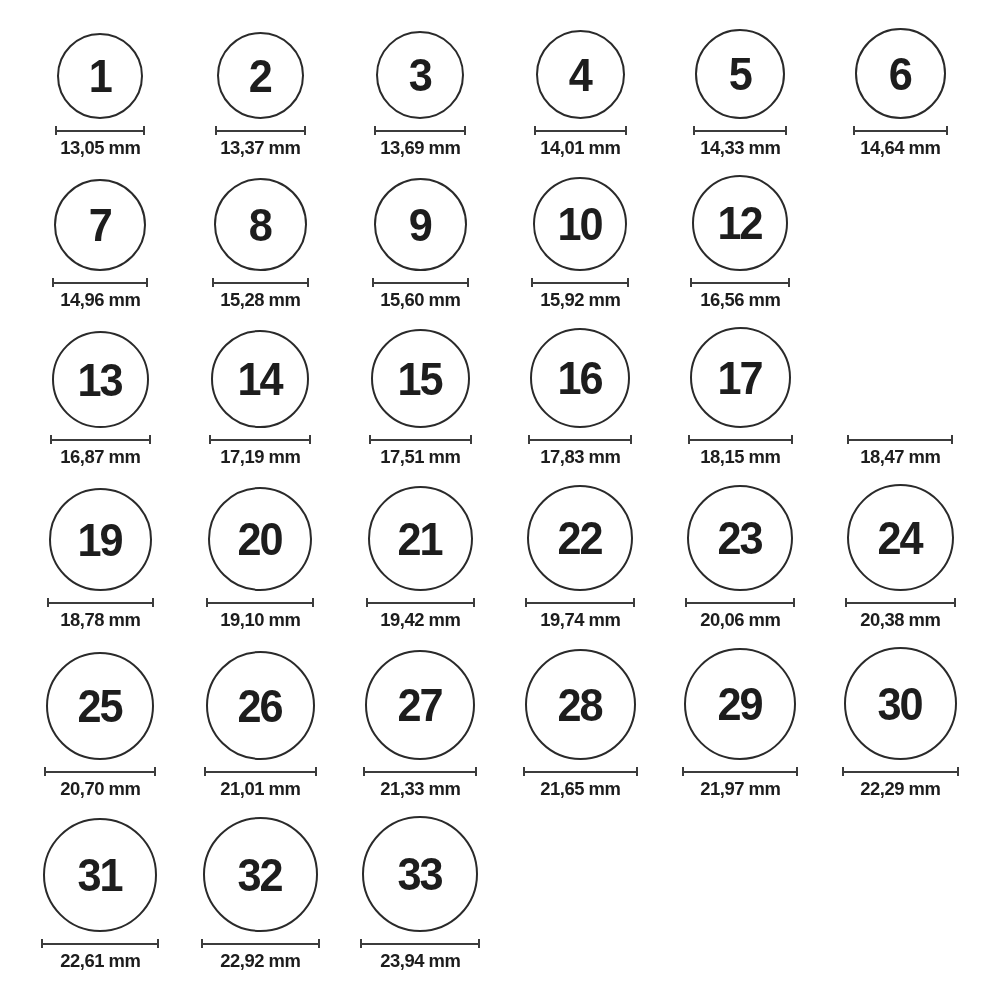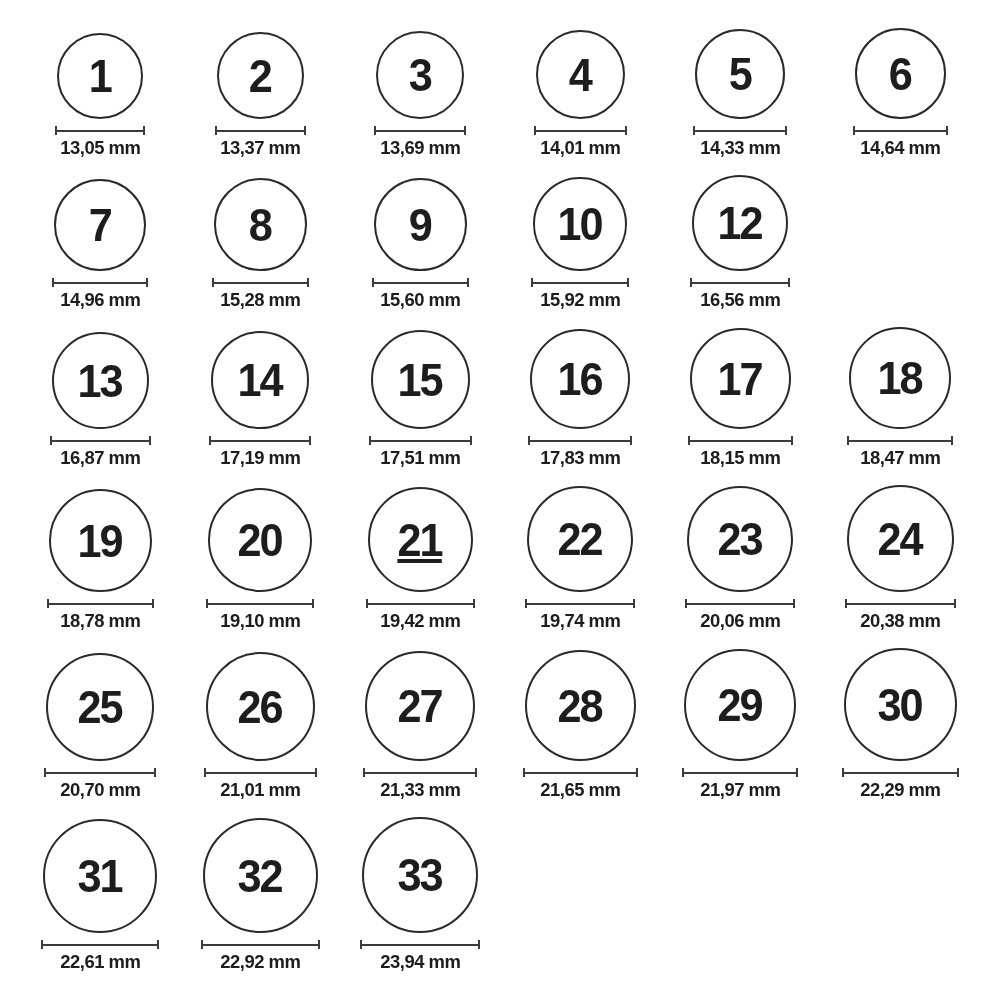--- a/index.html
+++ b/index.html
@@ -191,23 +191,20 @@
 
   <div class="cell">
     <div class="circle" style="width: 101px; height: 101px;">
       <span class="num">17</span>
     </div>
     <div class="measure" style="width: 101px;"></div>
     <div class="label">18,15 mm</div>
   </div>
 
   <div class="cell">
-    <div class="circle" style="width: 102px; height: 102px;">
-      <span class="num">18</span>
-    </div>
     <div class="measure" style="width: 102px;"></div>
     <div class="label">18,47 mm</div>
   </div>
 </div>
     <div class="row">
   <div class="cell">
     <div class="circle" style="width: 103px; height: 103px;">
       <span class="num">19</span>
     </div>
     <div class="measure" style="width: 103px;"></div>
@@ -216,21 +213,21 @@
 
   <div class="cell">
     <div class="circle" style="width: 104px; height: 104px;">
       <span class="num">20</span>
     </div>
     <div class="measure" style="width: 104px;"></div>
     <div class="label">19,10 mm</div>
   </div>
 
   <div class="cell">
-    <div class="circle" style="width: 105px; height: 105px; text-decoration: underline;">
+    <div class="circle" style="width: 105px; height: 105px;">
       <span class="num">21</span>
     </div>
     <div class="measure" style="width: 105px;"></div>
     <div class="label">19,42 mm</div>
   </div>
 
   <div class="cell">
     <div class="circle" style="width: 106px; height: 106px;">
       <span class="num">22</span>
     </div>

